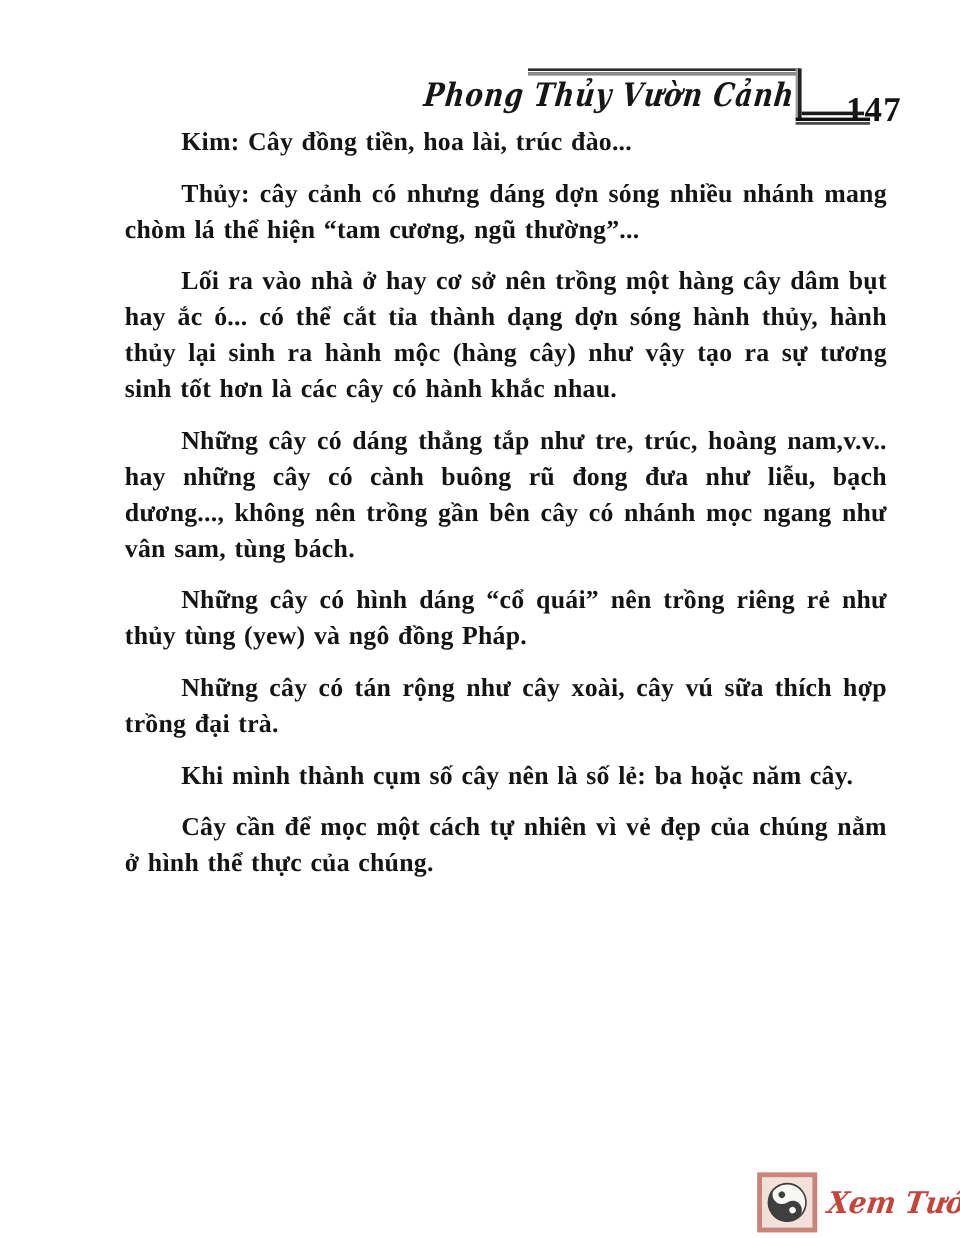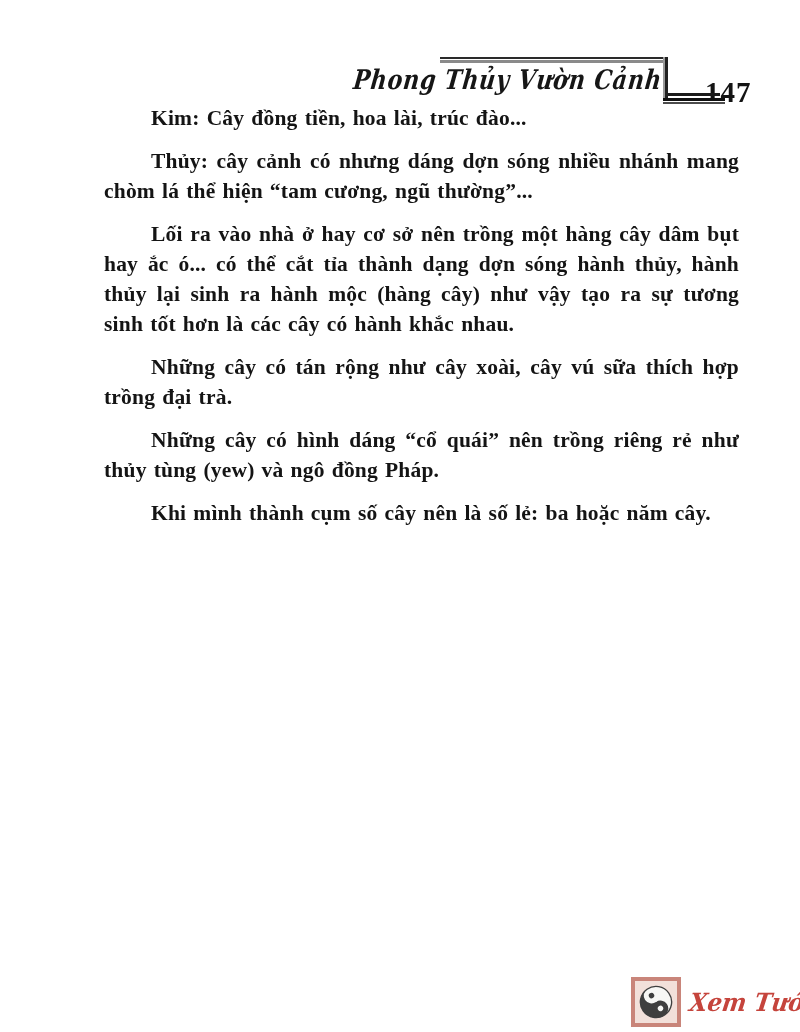--- a/index.html
+++ b/index.html
@@ -93,23 +93,25 @@
   <div class="rule-v"></div>
   <div class="header-title">Phong Thủy Vườn Cảnh</div>
   <div class="page-number">147</div>
   <div class="pn-underline-1"></div>
   <div class="pn-underline-2"></div>
 
   <div class="content">
     <p>Kim: Cây đồng tiền, hoa lài, trúc đào...</p>
     <p>Thủy: cây cảnh có nhưng dáng dợn sóng nhiều nhánh mang chòm lá thể hiện “tam cương, ngũ thường”...</p>
     <p>Lối ra vào nhà ở hay cơ sở nên trồng một hàng cây dâm bụt hay ắc ó... có thể cắt tỉa thành dạng dợn sóng hành thủy, hành thủy lại sinh ra hành mộc (hàng cây) như vậy tạo ra sự tương sinh tốt hơn là các cây có hành khắc nhau.</p>
+    <p>Những cây có dáng thẳng tắp như tre, trúc, hoàng nam,v.v.. hay những cây có cành buông rũ đong đưa như liễu, bạch dương..., không nên trồng gần bên cây có nhánh mọc ngang như vân sam, tùng bách.</p>
+    <p>Những cây có hình dáng “cổ quái” nên trồng riêng rẻ như thủy tùng (yew) và ngô đồng Pháp.</p>
     <p>Những cây có tán rộng như cây xoài, cây vú sữa thích hợp trồng đại trà.</p>
-    <p>Những cây có hình dáng “cổ quái” nên trồng riêng rẻ như thủy tùng (yew) và ngô đồng Pháp.</p>
     <p>Khi mình thành cụm số cây nên là số lẻ: ba hoặc năm cây.</p>
+    <p>Cây cần để mọc một cách tự nhiên vì vẻ đẹp của chúng nằm ở hình thể thực của chúng.</p>
   </div>
 
   <div class="watermark">
     <div class="wm-frame">
       <svg width="34" height="34" viewBox="0 0 100 100" aria-hidden="true">
         <circle cx="50" cy="50" r="46" fill="#f7f7f5"></circle>
         <path d="M50 4 A46 46 0 0 0 50 96 Z" fill="#3f3f3f"></path>
         <circle cx="50" cy="73" r="23" fill="#3f3f3f"></circle>
         <circle cx="50" cy="27" r="23" fill="#f7f7f5"></circle>
         <circle cx="50" cy="27" r="8" fill="#3f3f3f"></circle>

